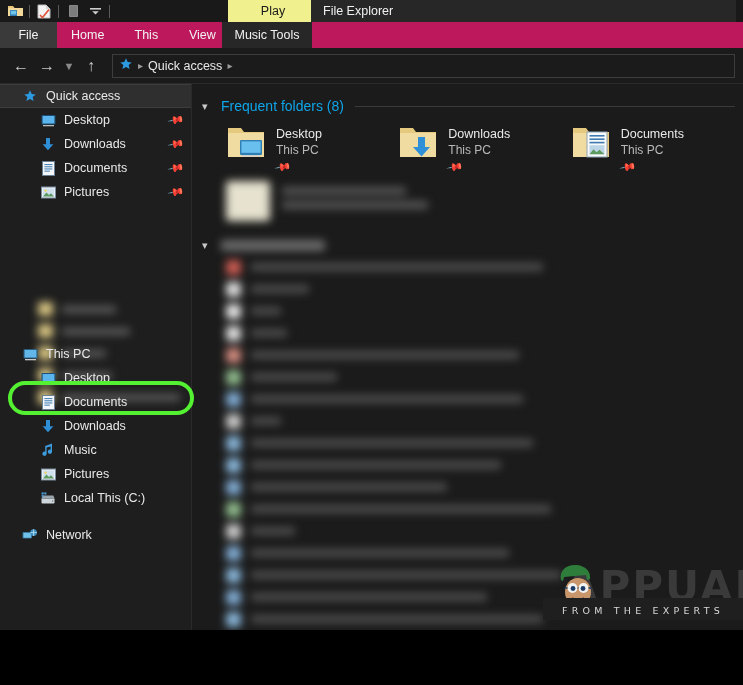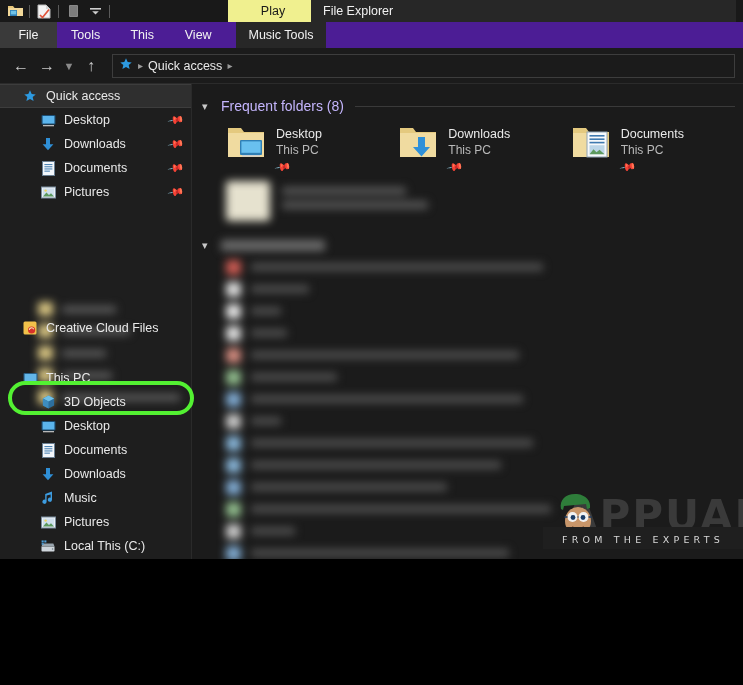--- a/index.html
+++ b/index.html
@@ -4,21 +4,21 @@
 <style>
   * { box-sizing: border-box; margin: 0; padding: 0; }
   html, body {
     width: 743px; height: 685px;
     background: #000;
     font-family: "Liberation Sans", sans-serif;
     overflow: hidden;
   }
   .window {
     position: relative;
-    width: 743px; height: 559px;
+    width: 743px; height: 630px;
     background: #1b1b1b;
     display: flex; flex-direction: column; justify-content: center;
   }
 
   
   .titlebar {
     height: 22px;
     background: #191919;
     display: flex; align-items: center;
     position: relative;
@@ -41,35 +41,35 @@
   }
   .tt-fe {
     left: 311px; width: 425px;
     background: #272727; color: #f0f0f0;
     justify-content: flex-start; padding-left: 12px;
   }
 
   
   .ribbon {
     height: 26px;
-    background: #4c1d95;
+    background: #be185d;
     display: flex; align-items: stretch;
     position: relative;
     flex: 0 0 26px;
   }
   .rtab {
     display: flex; align-items: center; justify-content: center;
     font-size: 12.5px; color: #f2f2f2;
     padding: 0 14px; min-width: 56px;
     white-space: nowrap;
   }
   .rtab.file { background: #3a3a3a; min-width: 57px; }
   .rtab.music {
     background: #272727;
-    position: absolute; left: 236px; width: 90px; height: 26px;
+    position: absolute; left: 222px; width: 90px; height: 26px;
   }
   .ribbon-rest { flex: 1; }
 
   
   .navbar {
     height: 36px;
     background: #1b1b1b;
     display: flex; align-items: center;
     padding: 0 8px;
     flex: 0 0 36px;
@@ -142,21 +142,21 @@
   .content {
     flex: 1; background: #1b1b1b;
     position: relative; overflow: hidden;
   }
   .group-header {
     display: flex; align-items: center;
     padding: 14px 0 4px 10px;
     gap: 7px;
   }
   .chev { color: #c9c9c9; font-size: 11px; width: 12px; display:inline-block;}
-  .group-title { color: #c4b5fd; font-size: 14px; white-space: nowrap; }
+  .group-title { color: #0ea5e9; font-size: 14px; white-space: nowrap; }
   .group-line { flex: 1; height: 1px; background: #3a3a3a; margin: 0 8px 0 4px; }
 
   .tile-row { display: flex; padding: 6px 0 0 34px; gap: 0; }
   .tile { width: 237px; display: flex; gap: 10px; position: relative; }
   .tile-txt { padding-top: 2px; }
   .tile-name { color: #eaeaea; font-size: 12.5px; line-height: 16px; }
   .tile-sub  { color: #b9b9b9; font-size: 12px; line-height: 16px; }
   .tile-pin  { color: #8d8d8d; font-size: 11px; display:block; margin-top:2px; transform: rotate(35deg); width: 12px;}
 
   
@@ -250,21 +250,21 @@
     <div class="tt-tab tt-fe">
       <span>File Explorer</span>
     </div>
   </div>
 
   <div class="ribbon">
     <div class="rtab file">
       <span>File</span>
     </div>
     <div class="rtab">
-      <span>Tools</span>
+      <span>Home</span>
     </div>
     <div class="rtab">
       <span>This</span>
     </div>
     <div class="rtab">
       <span>View</span>
     </div>
     <div class="rtab music">
       <span>Music Tools</span>
     </div>
@@ -367,57 +367,37 @@
             <div class="bicon"></div>
             <div class="btext" style="width:50px;"></div>
           </div>
         <div class="brow">
             <div class="bicon"></div>
             <div class="btext" style="width:118px;"></div>
           </div>
       </div>
       <div style="height:112px;"></div>
 
-      <div class="snode lvl0">
-        <span class="sicon">
-          <svg width="14" height="14" viewBox="0 0 14 14">
-            <rect x="0.5" y="0.5" width="13" height="13" rx="1.5" fill="#f2c14a"></rect>
-            <circle cx="8.6" cy="9" r="3.6" fill="#d8322b"></circle>
-            <path d="M6.3 9a2.3 2.3 0 014.4-.8" stroke="#f7e3b0" stroke-width="1.1" fill="none"></path>
-          </svg>
-        </span>
-        <span class="slabel">Creative Cloud Files</span>
-      </div>
 
       <div class="spacer"></div>
 
 
       <div class="spacer"></div>
 
       <div class="snode lvl0">
         <span class="sicon">
           <svg width="15" height="13" viewBox="0 0 15 13">
             <rect x="0.5" y="1" width="14" height="9.5" rx="1" fill="#2a5f85"></rect>
             <rect x="1.6" y="2" width="11.8" height="7.5" fill="#63b6e8"></rect>
             <rect x="2" y="11" width="11" height="1.3" fill="#c9c9c9"></rect>
           </svg>
         </span>
         <span class="slabel">This PC</span>
       </div>
 
-      <div class="snode lvl1">
-        <span class="sicon">
-          <svg width="13" height="14" viewBox="0 0 13 14">
-            <path d="M6.5 0.6l5.6 3v7l-5.6 3L0.9 10.6v-7z" fill="#2d6f9e"></path>
-            <path d="M6.5 0.6l5.6 3-5.6 3-5.6-3z" fill="#6fc0e8"></path>
-            <path d="M6.5 6.6v7L0.9 10.6v-7z" fill="#3d8dc0"></path>
-          </svg>
-        </span>
-        <span class="slabel">3D Objects</span>
-      </div>
 
       <div class="snode lvl1">
         <span class="sicon">
           <svg width="15" height="13" viewBox="0 0 15 13">
             <rect x="0.5" y="1" width="14" height="9.5" rx="1" fill="#1b4e75"></rect>
             <rect x="1.6" y="2" width="11.8" height="7.5" fill="#5bb4ec"></rect>
             <rect x="2" y="11" width="11" height="1.3" fill="#b9b9b9"></rect>
           </svg>
         </span>
         <span class="slabel">Desktop</span>

